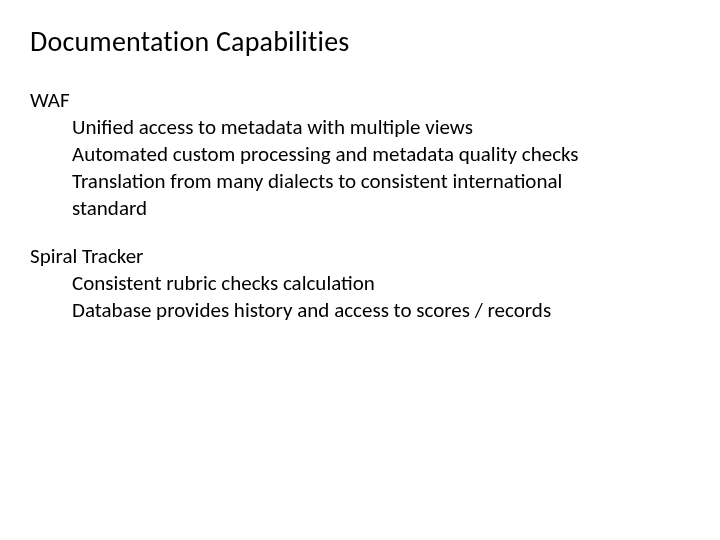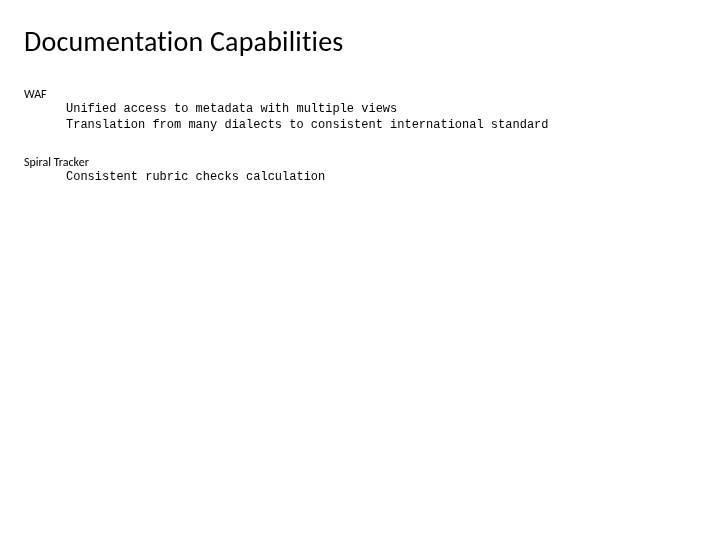--- a/index.html
+++ b/index.html
@@ -8,52 +8,53 @@
     width: 720px;
     height: 540px;
     background: #ffffff;
     font-family: Calibri, "Segoe UI", Arial, sans-serif;
     color: #000000;
   }
   .slide {
     box-sizing: border-box;
     width: 624px;
     height: 540px;
-    padding: 24px 30px 30px 24px;
+    padding: 24px 30px 30px 30px;
   }
   .title {
     font-size: 28px;
     font-weight: 400;
     margin: 0 0 28px 0;
     letter-spacing: 0.2px;
   }
   .section {
     margin-bottom: 22px;
-    font-size: 12px;
+    font-size: 21px;
     line-height: 1.28;
   }
   .section-head {
     margin: 0;
   }
   .sub {
     padding-left: 42px;
     margin: 0;
-    font-family: Liberation Mono, monospace;
   }
 </style>
 </head>
 <body>
 
 <div class="slide">
   <h1 class="title">Documentation Capabilities</h1>
 
   <div class="section">
     <div class="section-head">WAF</div>
     <div class="sub">Unified access to metadata with multiple views</div>
+    <div class="sub">Automated custom processing and metadata quality checks</div>
     <div class="sub">Translation from many dialects to consistent international standard</div>
   </div>
 
   <div class="section">
     <div class="section-head">Spiral Tracker</div>
     <div class="sub">Consistent rubric checks calculation</div>
+    <div class="sub">Database provides history and access to scores / records</div>
   </div>
 
 </div>
 
 </body></html>

